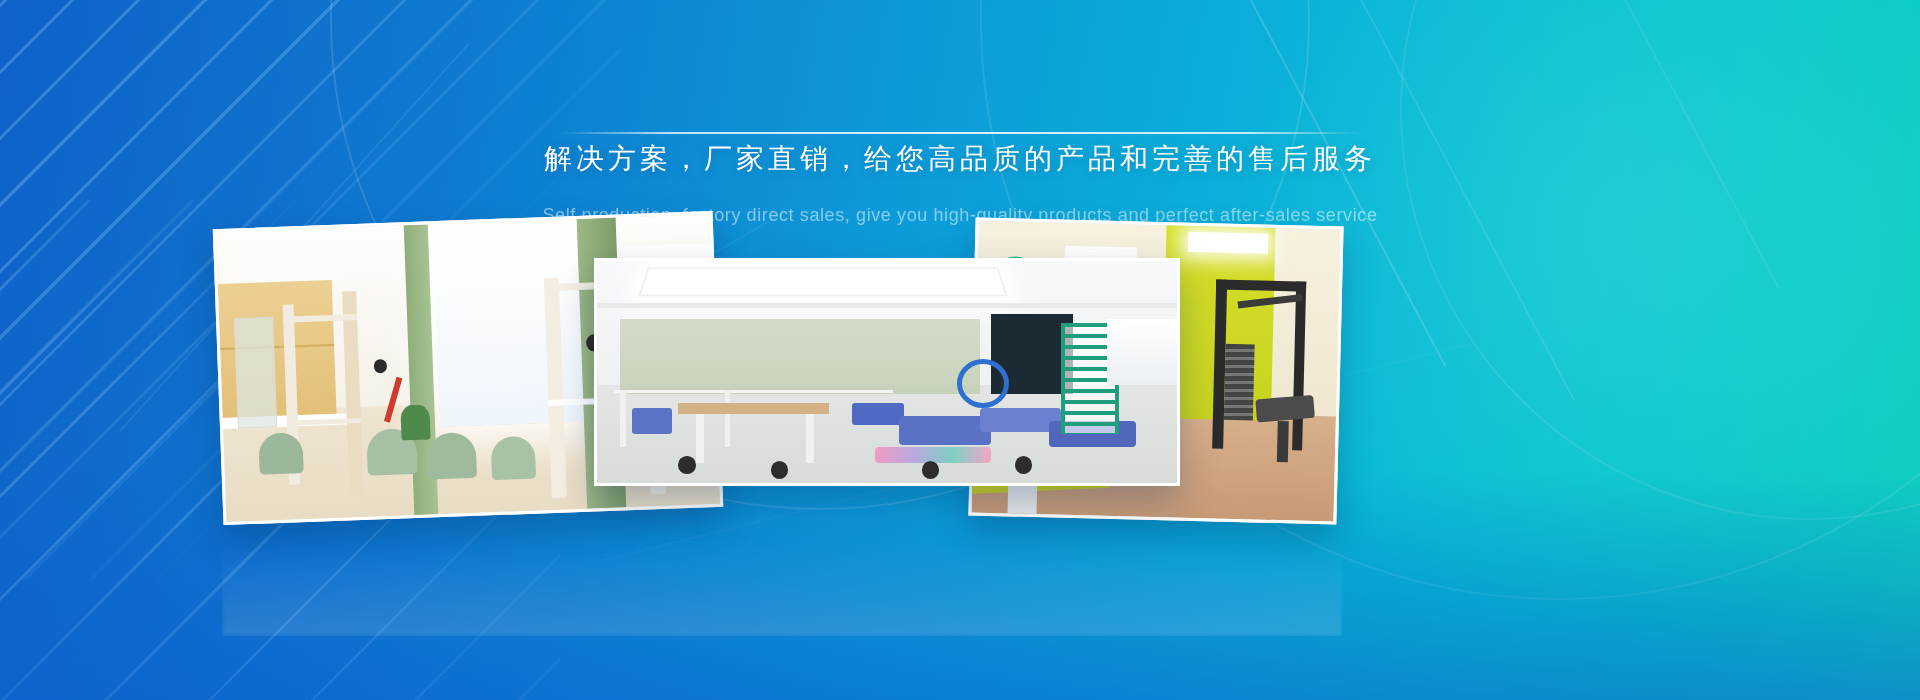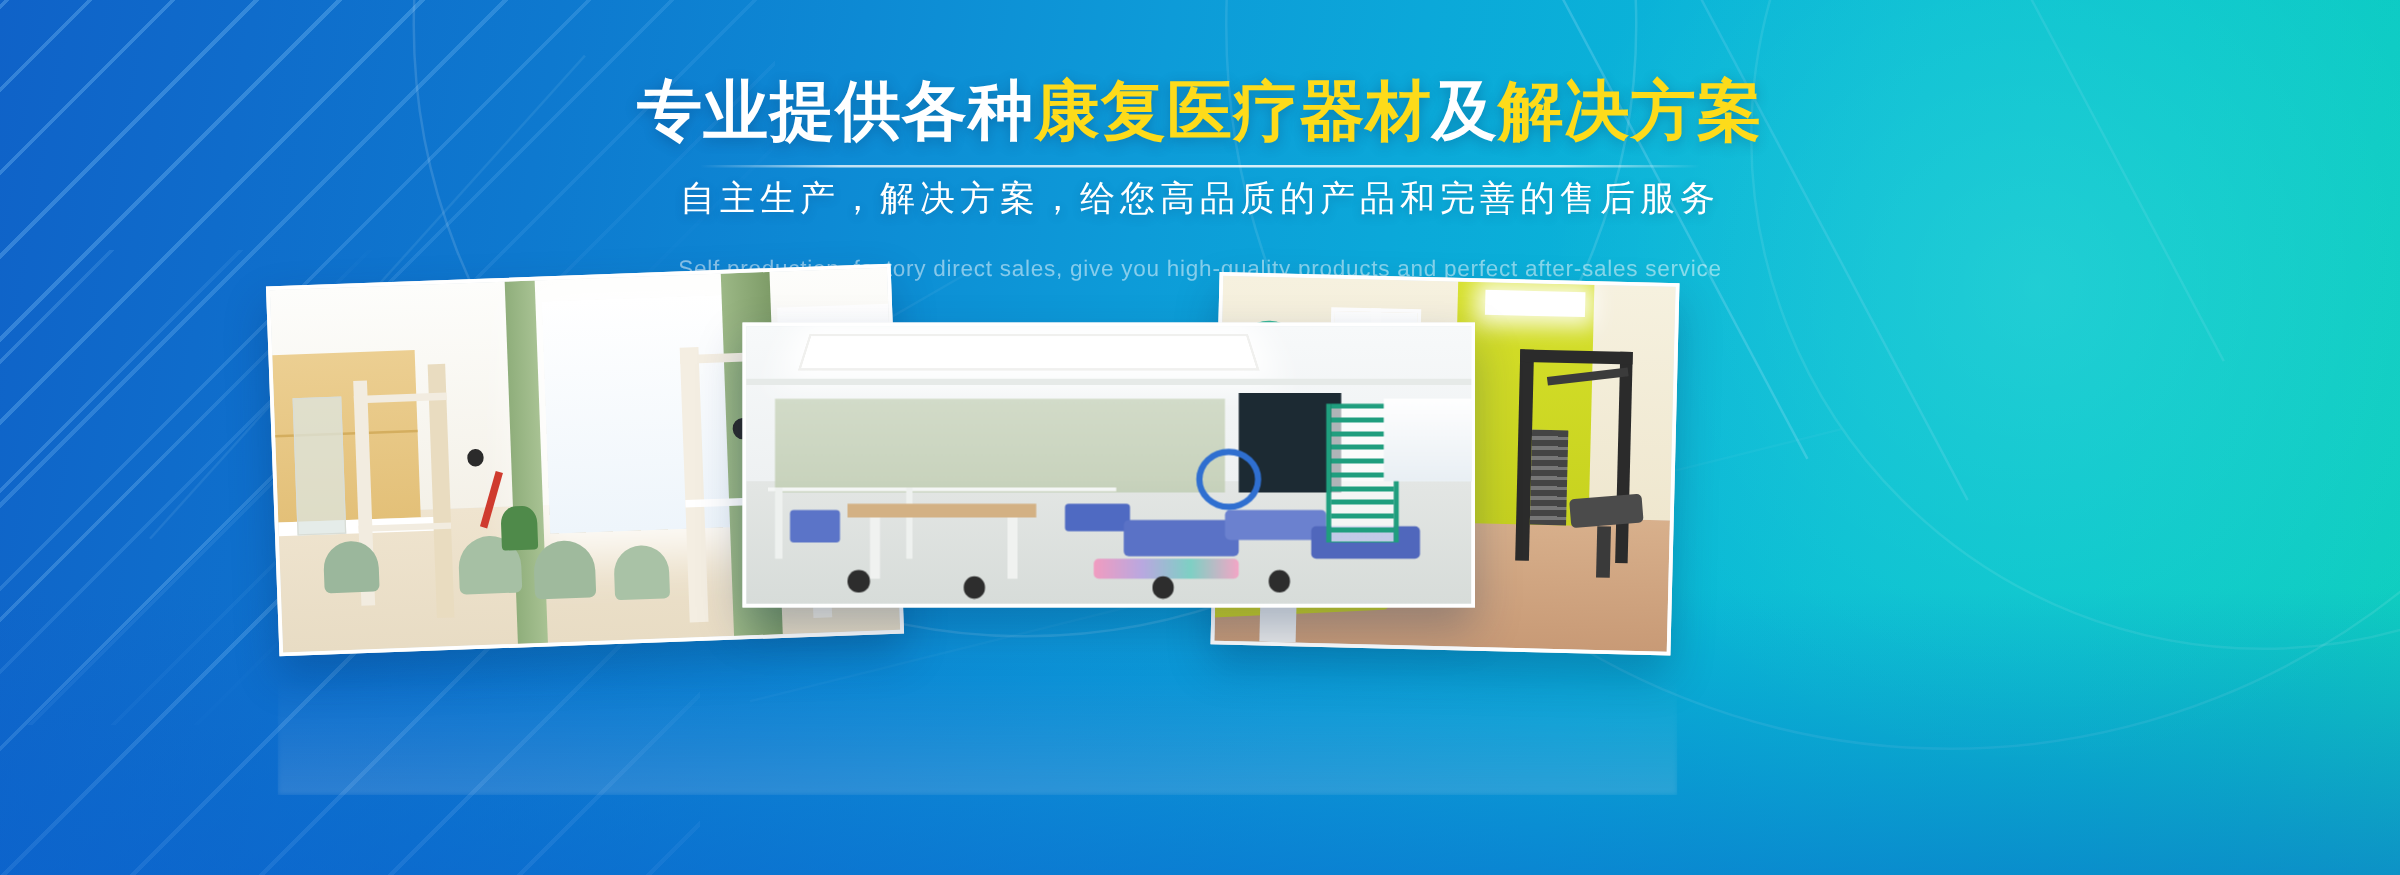--- a/index.html
+++ b/index.html
@@ -147,29 +147,24 @@
     <div class="slash" style="left:1230px;top:-40px;width:460px;transform:rotate(62deg);"></div>
     <div class="slash" style="left:1330px;top:-60px;width:520px;transform:rotate(62deg);opacity:.7;"></div>
     <div class="slash" style="left:1610px;top:-30px;width:360px;transform:rotate(62deg);opacity:.55;"></div>
     <div class="slash" style="left:120px;top:430px;width:520px;transform:rotate(-48deg);opacity:.45;"></div>
     <div class="slash" style="left:250px;top:520px;width:620px;transform:rotate(-30deg);opacity:.30;"></div>
     <div class="slash" style="left:600px;top:560px;width:900px;transform:rotate(-14deg);opacity:.22;"></div>
 
     <div class="bottomfade"></div>
   </div>
 
-  <div class="headline-wrap">
-    <div class="headline">
-      <span class="w">专业提供各种</span><span class="y">康复医疗器材</span><span class="w">及</span><span class="y">解决方案</span>
-    </div>
-  </div>
 
   <div class="rule"></div>
 
-  <div class="sub-cn">自主生产，解决方案，给您高品质的产品和完善的售后服务</div>
+  <div class="sub-cn">解决方案，厂家直销，给您高品质的产品和完善的售后服务</div>
   <div class="sub-en">Self production, factory direct sales, give you high-quality products and perfect after-sales service</div>
 
   <div class="photos">
 
     <div class="photo ph-left">
       <div class="scene">
         <div class="wall" style="background:linear-gradient(180deg,#fdfdfb,#f4f1e8);height:62%;"></div>
         <div class="floor" style="background:linear-gradient(180deg,#efe4cf,#e8dcc4);height:38%;"></div>
 
         <div class="blk" style="left:0;top:18%;width:23%;height:46%;background:linear-gradient(180deg,#eccf92,#e3c078);"></div>

